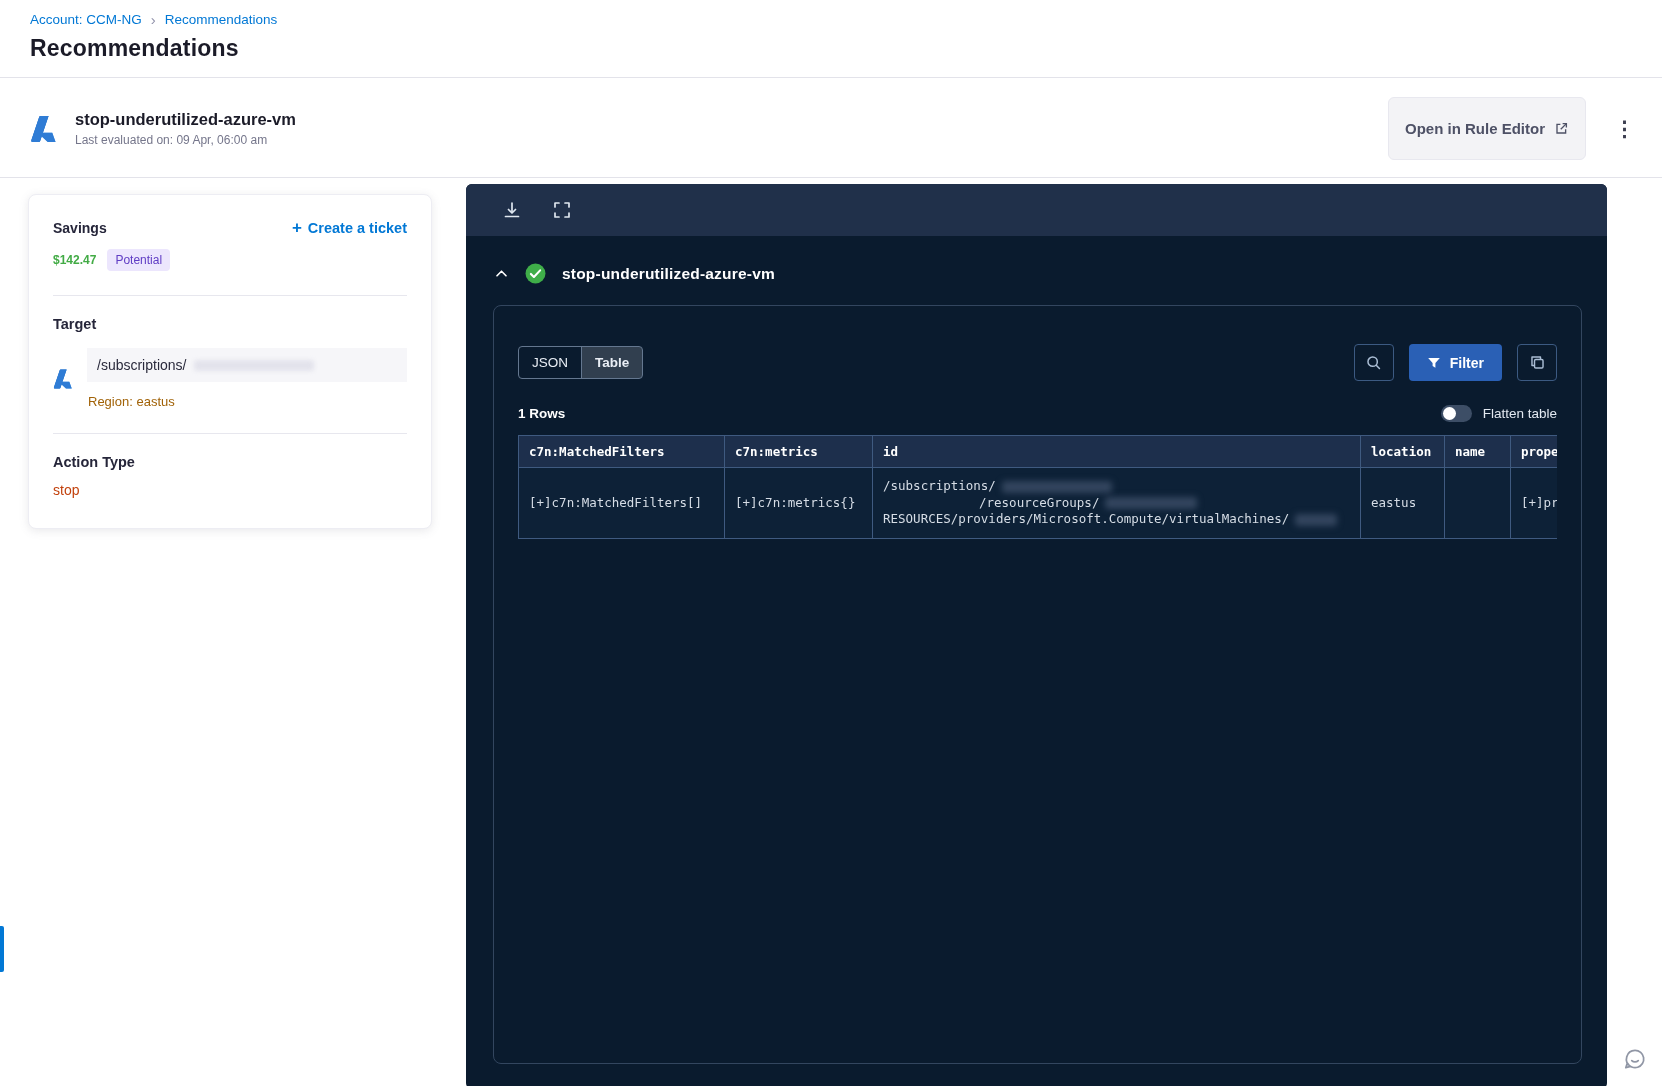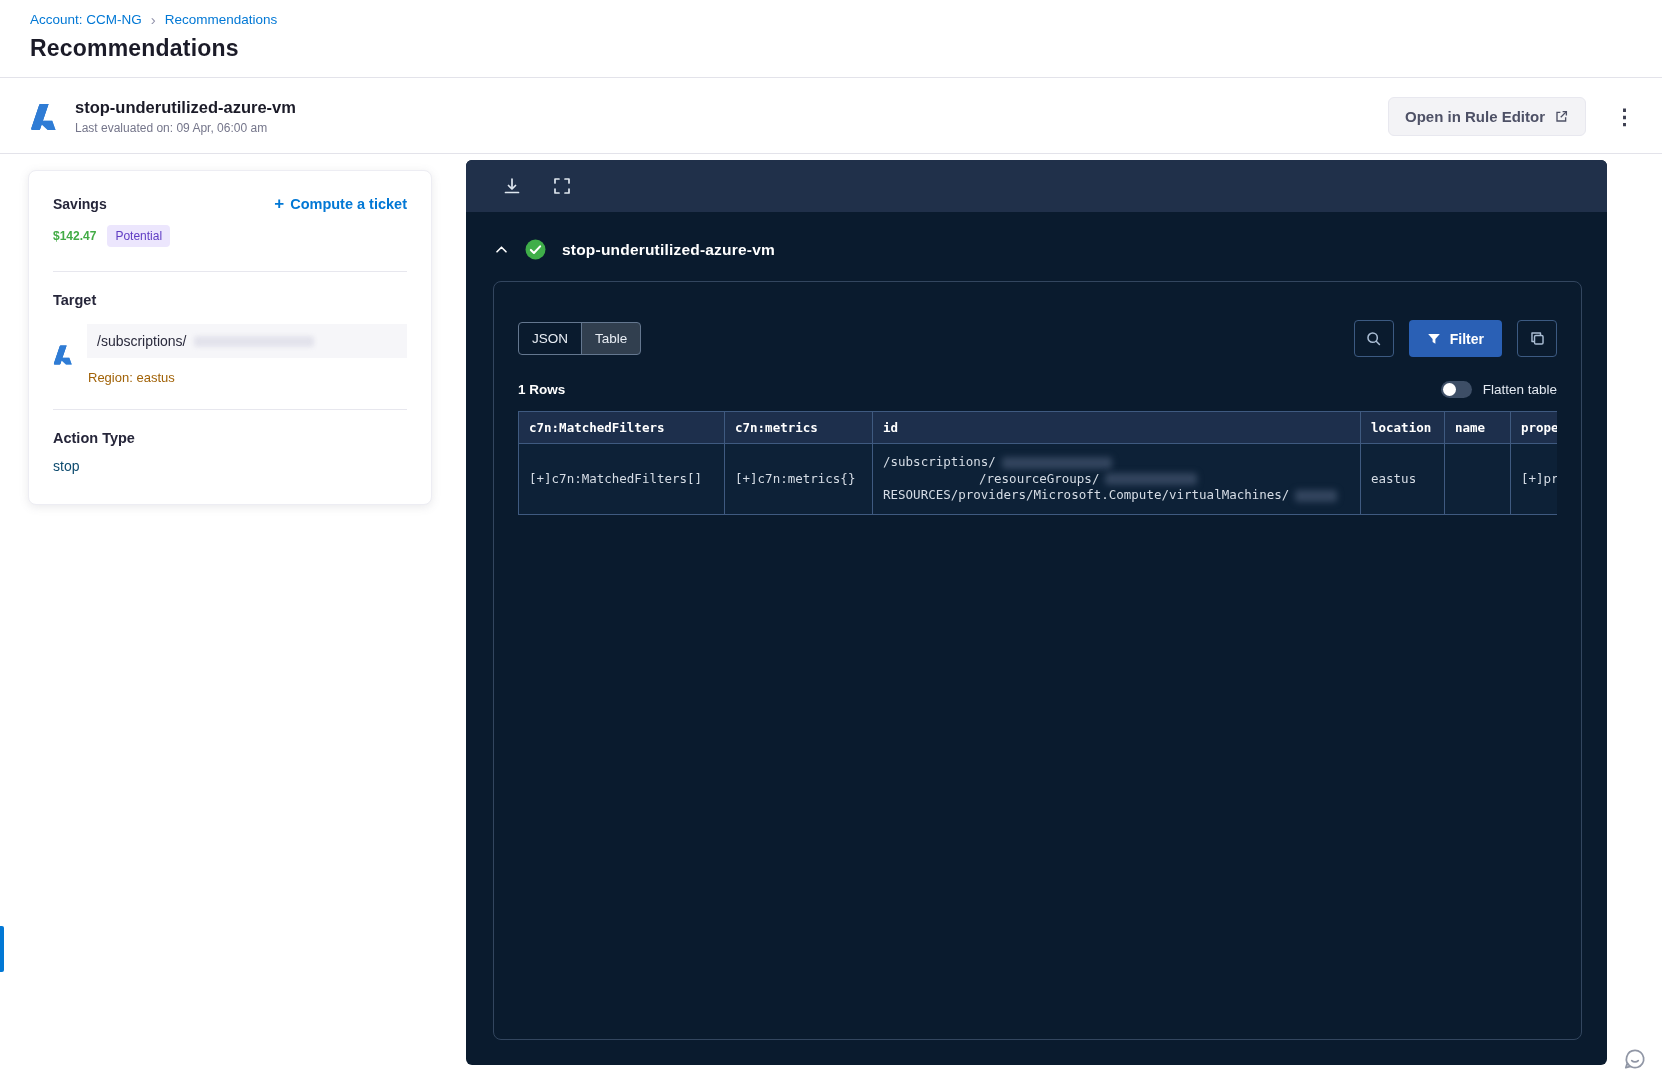--- a/index.html
+++ b/index.html
@@ -20,21 +20,21 @@
   .divider.top { margin-top:15px; }
 
   
   .rec-header { display:flex; align-items:center; padding:19px 30px 17px 30px; }
   .azure-logo { width:30px; height:30px; margin-right:15px; flex:0 0 auto; }
   .rec-title { font-size:16.5px; font-weight:bold; color:#1b1b28; }
   .rec-sub { font-size:12px; color:#75768b; margin-top:4px; }
   .header-actions { margin-left:auto; display:flex; align-items:center; gap:28px; }
   .rule-editor-btn {
     background:#f3f3f6; border:1px solid #e8e8ef; border-radius:6px;
-    padding:10px 16px; font-size:15px; font-weight:bold; color:#4e5166;
+    padding:22px 16px; font-size:15px; font-weight:bold; color:#4e5166;
     display:flex; align-items:center; gap:9px;
   }
   .kebab { font-size:21px; font-weight:bold; color:#3c3e50; width:18px; text-align:center; line-height:1; }
 
   
   .main { display:flex; align-items:flex-start; gap:34px; padding:6px 55px 0 28px; }
 
   
   .details-card {
     width:404px; flex:0 0 auto; margin-top:10px;
@@ -49,21 +49,21 @@
   .amount-row { display:flex; align-items:center; gap:11px; margin-top:13px; }
   .savings-amount { color:#42ab45; font-weight:bold; font-size:12px; }
   .potential-badge { background:#ece6fd; color:#5f3cc4; font-size:12px; padding:4px 8px; border-radius:4px; }
   .card-div { border:0; height:1px; background:#e7e7ee; margin:24px 0 20px 0; }
   .section-label { font-size:14.5px; font-weight:bold; color:#26263a; }
   .target-block { display:flex; gap:12px; margin-top:16px; align-items:center; }
   .azure-logo-sm { width:22px; height:22px; flex:0 0 auto; }
   .target-lines { flex:1; }
   .target-path-row { background:#f6f6f9; padding:9px 10px; font-size:14px; color:#2a2a3c; display:flex; align-items:center; gap:8px; }
   .target-region { font-size:13px; color:#a16207; margin-top:12px; padding-left:1px; }
-  .action-value { font-size:14px; color:#0c4a6e; margin-top:12px; }
+  .action-value { font-size:14px; color:#c2410c; margin-top:12px; }
   .redact-light { display:inline-block; width:120px; height:11px; background:#e3e3ec; filter:blur(2px); border-radius:3px; }
 
   
   .dark-panel {
     flex:1; height:905px; margin-top:0;
     background:#0a1b2e; border-radius:6px; overflow:hidden;
     display:flex; flex-direction:column;
   }
   .panel-toolbar { height:52px; flex:0 0 auto; background:#20304a; display:flex; align-items:center; gap:30px; padding:0 36px; }
   .tool-icon { width:20px; height:20px; display:block; }
@@ -80,21 +80,21 @@
     display:flex; flex-direction:column; overflow:hidden;
   }
   .tab {
     display:inline-block; color:#ffffff; font-weight:bold; font-size:15px;
     padding:10px 6px 13px 0; border-bottom:2.5px solid #0092e4; width:152px;
   }
   .controls-row { display:flex; align-items:center; margin-top:22px; }
   .segmented { display:flex; border:1px solid #64778f; border-radius:4px; overflow:hidden; font-size:13.5px; }
   .seg { padding:8px 13px; color:#e9eef5; background:transparent; }
   .seg + .seg { border-left:1px solid #64778f; }
-  .seg.selected { background:rgba(255,255,255,0.16); font-weight:normal; }
+  .seg.selected { background:rgba(255,255,255,0.16); font-weight:bold; }
   .controls-right { margin-left:auto; display:flex; align-items:center; gap:15px; }
   .icon-btn { width:40px; height:37px; border:1px solid #3c5a82; border-radius:4px; display:flex; align-items:center; justify-content:center; background:transparent; }
   .filter-btn { height:37px; background:#2a60b5; border:0; border-radius:4px; color:#fff; font-weight:bold; font-size:14px; display:flex; align-items:center; gap:9px; padding:0 18px; font-family:"Liberation Sans", sans-serif; }
 
   .rows-row { display:flex; align-items:center; margin-top:24px; }
   .rows-count { color:#ffffff; font-weight:bold; font-size:13.5px; }
   .flatten { margin-left:auto; display:flex; align-items:center; gap:11px; color:#e3e9f1; font-size:13.5px; }
   .toggle { width:31px; height:17px; border-radius:9px; background:#3d4e66; position:relative; flex:0 0 auto; }
   .toggle .knob { position:absolute; left:2px; top:2px; width:13px; height:13px; border-radius:50%; background:#ffffff; }
 
@@ -152,21 +152,21 @@
 </div>
 <div class="divider" data-interactable="false"></div>
 
 <div class="main" data-interactable="false">
 
   <div class="details-card" data-interactable="false">
     <div class="card-row-between">
       <span class="savings-label" data-interactable="false">Savings</span>
       <span class="create-ticket" data-interactable="true">
         <span class="plus" data-interactable="false">+</span>
-        <span data-interactable="false">Compute a ticket</span>
+        <span data-interactable="false">Create a ticket</span>
       </span>
     </div>
     <div class="amount-row">
       <span class="savings-amount" data-interactable="false">$142.47</span>
       <span class="potential-badge" data-interactable="false">Potential</span>
     </div>
     <hr class="card-div" data-interactable="false">
     <div class="section-label" data-interactable="false">Target</div>
     <div class="target-block" data-interactable="false">
       <svg class="azure-logo-sm" data-interactable="false" viewBox="0 0 96 96" aria-hidden="true">

